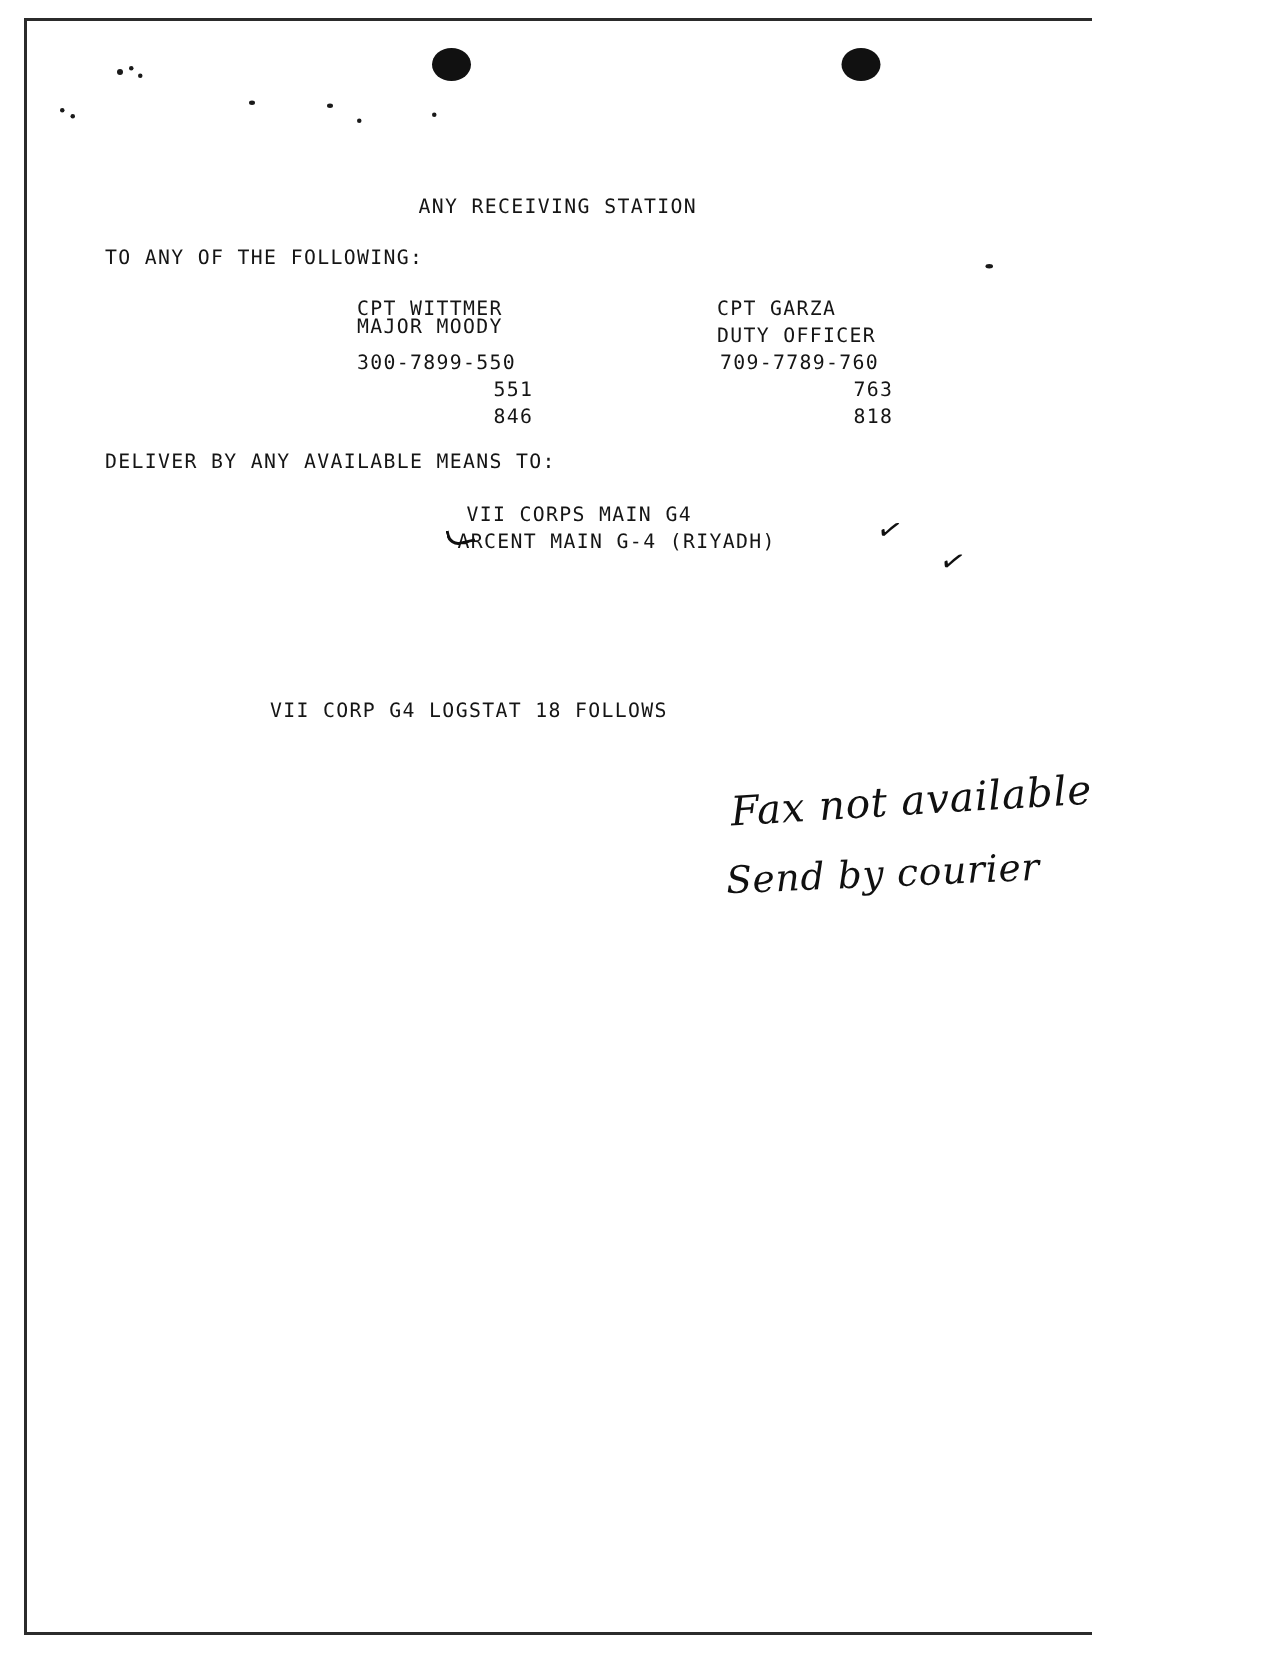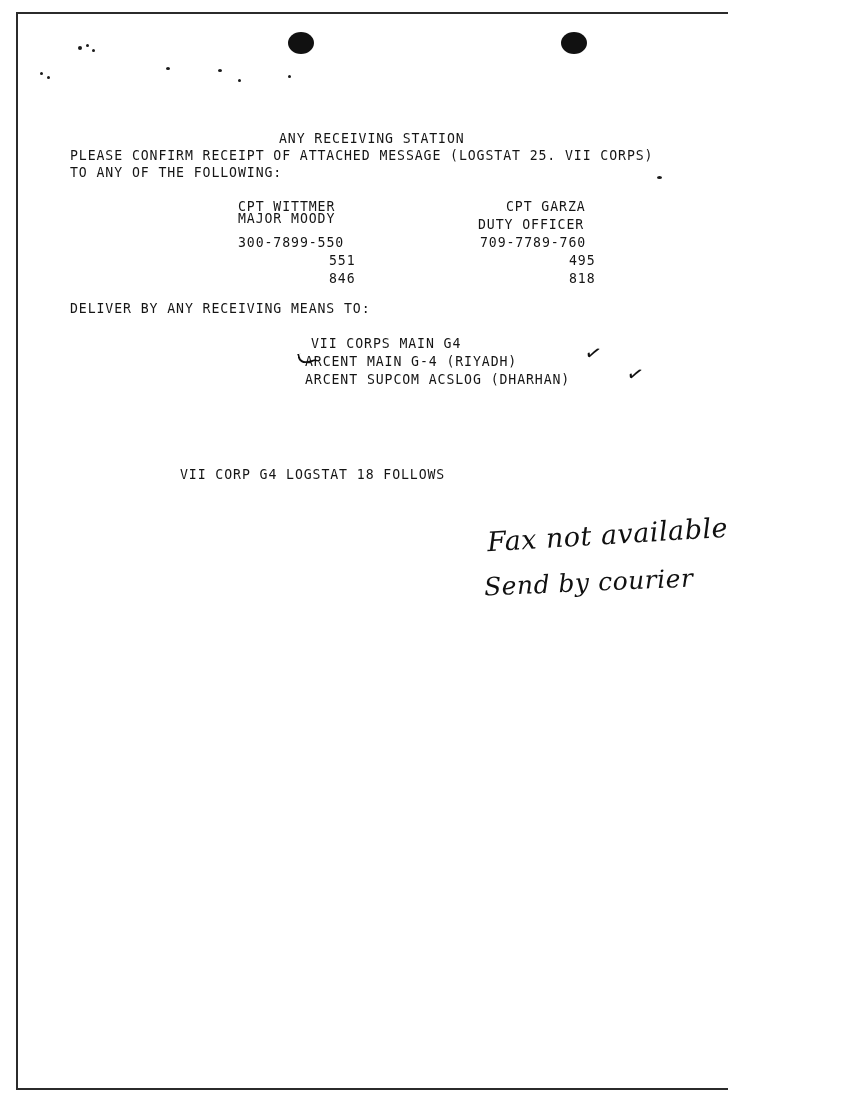--- a/index.html
+++ b/index.html
@@ -69,21 +69,21 @@
   #title-line        { left: 279px; top: 131px; }
   #confirm-line-1    { left: 70px;  top: 148px; }
   #confirm-line-2    { left: 70px;  top: 165px; text-align: right; }
 
   #col1-l1 { left: 238px; top: 199px; }
   #col1-l2 { left: 238px; top: 211px; }
   #col1-l3 { left: 238px; top: 235px; }
   #col1-l4 { left: 329px; top: 253px; }
   #col1-l5 { left: 329px; top: 271px; }
 
-  #col2-l1 { left: 478px; top: 199px; margin-left: 28px; }
+  #col2-l1 { left: 478px; top: 199px; }
   #col2-l2 { left: 478px; top: 217px; }
   #col2-l3 { left: 480px; top: 235px; }
   #col2-l4 { left: 569px; top: 253px; }
   #col2-l5 { left: 569px; top: 271px; }
 
   #deliver-line { left: 70px; top: 301px; }
 
   #dest-1 { left: 311px; top: 336px; }
   #dest-2 { left: 305px; top: 354px; }
   #dest-3 { left: 305px; top: 372px; }
@@ -156,40 +156,38 @@
   <div class="speck" style="left:40px;  top:72px;  width:3px; height:3px;"></div>
   <div class="speck" style="left:47px;  top:76px;  width:3px; height:3px;"></div>
   <div class="speck" style="left:166px; top:67px;  width:4px; height:3px;"></div>
   <div class="speck" style="left:218px; top:69px;  width:4px; height:3px;"></div>
   <div class="speck" style="left:238px; top:79px;  width:3px; height:3px;"></div>
   <div class="speck" style="left:288px; top:75px;  width:3px; height:3px;"></div>
   <div class="speck" id="stray-dot-1"></div>
 
   <div class="doc-text">
     <div class="line" id="title-line">ANY RECEIVING STATION</div>
-    <div class="line" id="confirm-line-1">PLEASE CONFIRM RECEIPT OF ATTACHED MESSAGE (LOGSTAT 25. VII CORPS)</div>
     <div class="line" id="confirm-line-2">TO ANY OF THE FOLLOWING:</div>
 
     <div class="line" id="col1-l1">CPT WITTMER</div>
     <div class="line" id="col1-l2">MAJOR MOODY</div>
     <div class="line" id="col1-l3">300-7899-550</div>
     <div class="line" id="col1-l4">551</div>
     <div class="line" id="col1-l5">846</div>
 
     <div class="line" id="col2-l1">CPT GARZA</div>
     <div class="line" id="col2-l2">DUTY OFFICER</div>
     <div class="line" id="col2-l3">709-7789-760</div>
-    <div class="line" id="col2-l4">495</div>
+    <div class="line" id="col2-l4">763</div>
     <div class="line" id="col2-l5">818</div>
 
-    <div class="line" id="deliver-line">DELIVER BY ANY RECEIVING MEANS TO:</div>
+    <div class="line" id="deliver-line">DELIVER BY ANY AVAILABLE MEANS TO:</div>
 
     <div class="line" id="dest-1">VII CORPS MAIN G4</div>
     <div class="line" id="dest-2">ARCENT MAIN G-4 (RIYADH)</div>
-    <div class="line" id="dest-3">ARCENT SUPCOM ACSLOG (DHARHAN)</div>
 
     <div class="line" id="follows-line">VII CORP G4 LOGSTAT 18 FOLLOWS</div>
   </div>
 
   <div id="pen-stroke"></div>
   <div class="checkmark" id="check-1">✓</div>
   <div class="checkmark" id="check-2">✓</div>
 
   <div class="handwriting" id="hand-note-1">Fax not available</div>
   <div class="handwriting" id="hand-note-2">Send by courier</div>

